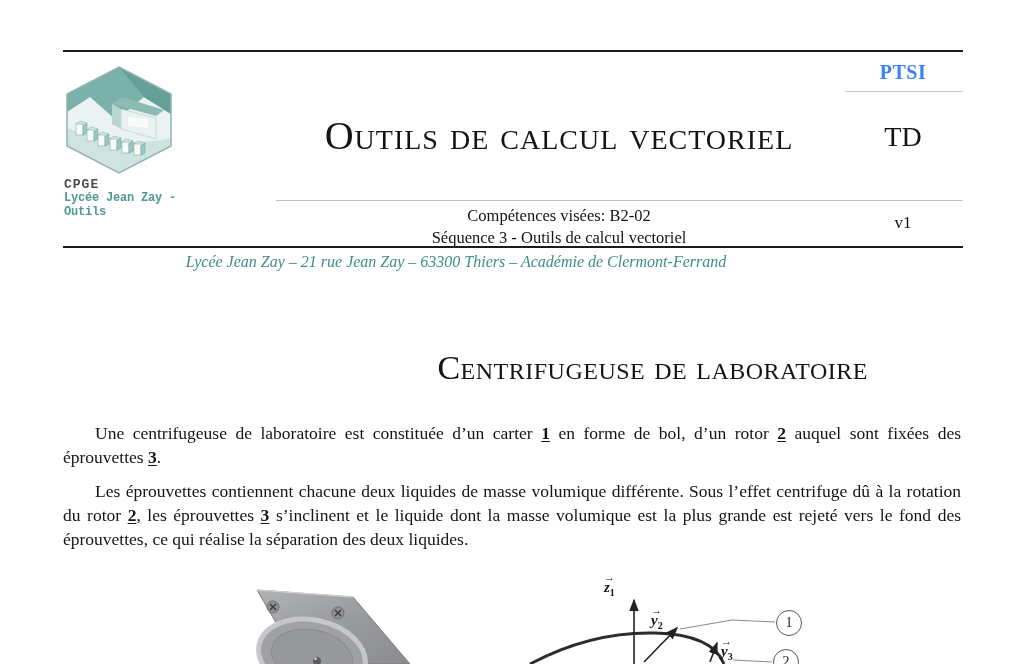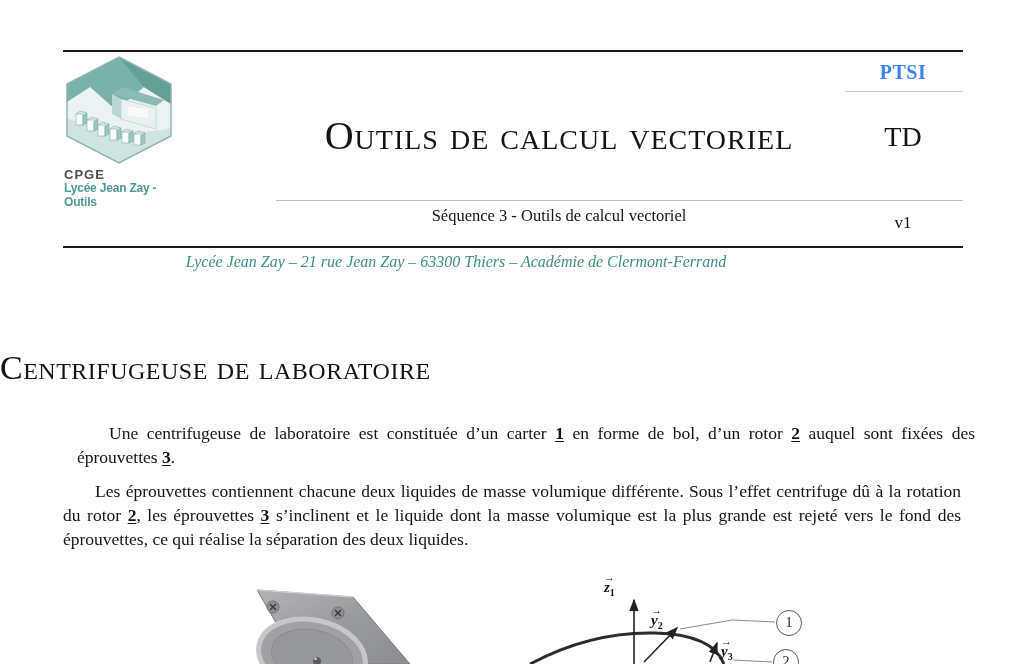--- a/index.html
+++ b/index.html
@@ -8,21 +8,21 @@
     position:relative; width:1024px; height:664px; background:#ffffff;
     overflow:hidden; font-family:"Liberation Serif", serif; color:#141414;
   }
   
   .rule-top    { position:absolute; left:63px;  top:50px;  width:900px; height:2px; background:#1b1b1b; }
   .rule-bottom { position:absolute; left:63px;  top:246px; width:900px; height:2px; background:#1b1b1b; }
   .divider-mid  { position:absolute; left:276px; top:200px; width:687px; height:1px; background:#bfbfbf; }
   .divider-ptsi { position:absolute; left:845px; top:91px;  width:118px; height:1px; background:#c6c6c6; }
 
   
-  .logo { position:absolute; left:64px; top:56px; width:118px; font-family:Liberation Sans, sans-serif; }
+  .logo { position:absolute; left:64px; top:66px; width:118px; font-family:Liberation Mono, monospace; }
   .logo svg { display:block; }
   .logo-cpge   { margin-top:4px; font-size:13px; font-weight:bold; color:#4c4c4c; letter-spacing:1px; line-height:13px; }
   .logo-name   { font-size:26px; font-weight:bold; color:#161616; letter-spacing:0.5px; line-height:27px; }
   .logo-school { font-size:12px; font-weight:bold; color:#4f9a93; letter-spacing:-0.2px; line-height:14px; }
 
   
   .hdr-course { position:absolute; left:275px; top:63px;  width:568px; text-align:center; font-size:17px; }
   .hdr-title  { position:absolute; left:275px; top:112px; width:568px; text-align:center;
                 font-size:40px; font-variant:small-caps; letter-spacing:1px; white-space:nowrap; }
   .hdr-comp   { position:absolute; left:275px; top:205px; width:568px; text-align:center;
@@ -32,25 +32,25 @@
   .hdr-ptsi { position:absolute; left:843px; top:61px;  width:120px; text-align:center;
               font-size:20px; font-weight:bold; color:#3b82f6; letter-spacing:0.5px; }
   .hdr-td   { position:absolute; left:843px; top:121px; width:120px; text-align:center; font-size:28px; }
   .hdr-v    { position:absolute; left:843px; top:213px; width:120px; text-align:center; font-size:17px;font-family:Liberation Serif, serif; }
 
   
   .address { position:absolute; left:0; top:253px; width:912px; text-align:center;
              font-style:italic; color:#3f8e84; font-size:16px; }
 
   
-  .section-title { position:absolute; left:0; top:349px; width:868px; text-align:left;
+  .section-title { position:absolute; left:0; top:349px; width:868px; text-align:right;
                    font-size:34px; font-variant:small-caps; letter-spacing:0.5px; }
   .para { position:absolute; left:63px; width:898px; text-align:justify;
           font-size:17.5px; line-height:24px; text-indent:32px; }
-  .para1 { top:421px;margin-left:14px; }
+  .para1 { top:421px; }
   .para2 { top:479px; }
   .ref-num { font-weight:bold; text-decoration:underline; text-underline-offset:2px; }
 
   
   .photo   { position:absolute; left:240px; top:586px; width:180px; height:78px; }
   .diagram { position:absolute; left:480px; top:580px; width:440px; height:120px; }
   .diagram svg { position:absolute; left:0; top:0; }
   .veclabel { position:absolute; font-style:italic; font-weight:bold; font-size:15px; line-height:15px; }
   .veclabel::before { content:"\2192"; position:absolute; left:0; top:-10px;
                       font-size:11px; font-style:normal; font-weight:normal; }
@@ -125,20 +125,21 @@
         </g>
       </g>
       <path d="M55,1 L107,28 L107,80 L55,107 L3,80 L3,28 Z" fill="none" stroke="#8fb5b0" stroke-width="1.5"></path>
     </svg>
     <div class="logo-cpge">CPGE</div>
     <div class="logo-school">Lycée Jean Zay - Outils</div>
   </div>
 
   <div class="hdr-title">Outils de calcul vectoriel</div>
   <div class="hdr-comp">
+    <div>Compétences visées: B2-02</div>
     <div>Séquence 3 - Outils de calcul vectoriel</div>
   </div>
 
   <div class="hdr-ptsi">PTSI</div>
   <div class="hdr-td">TD</div>
   <div class="hdr-v">v1</div>
 
   <div class="address">Lycée Jean Zay – 21 rue Jean Zay – 63300 Thiers – Académie de Clermont-Ferrand</div>
 
   <div class="section-title">Centrifugeuse de laboratoire</div>

